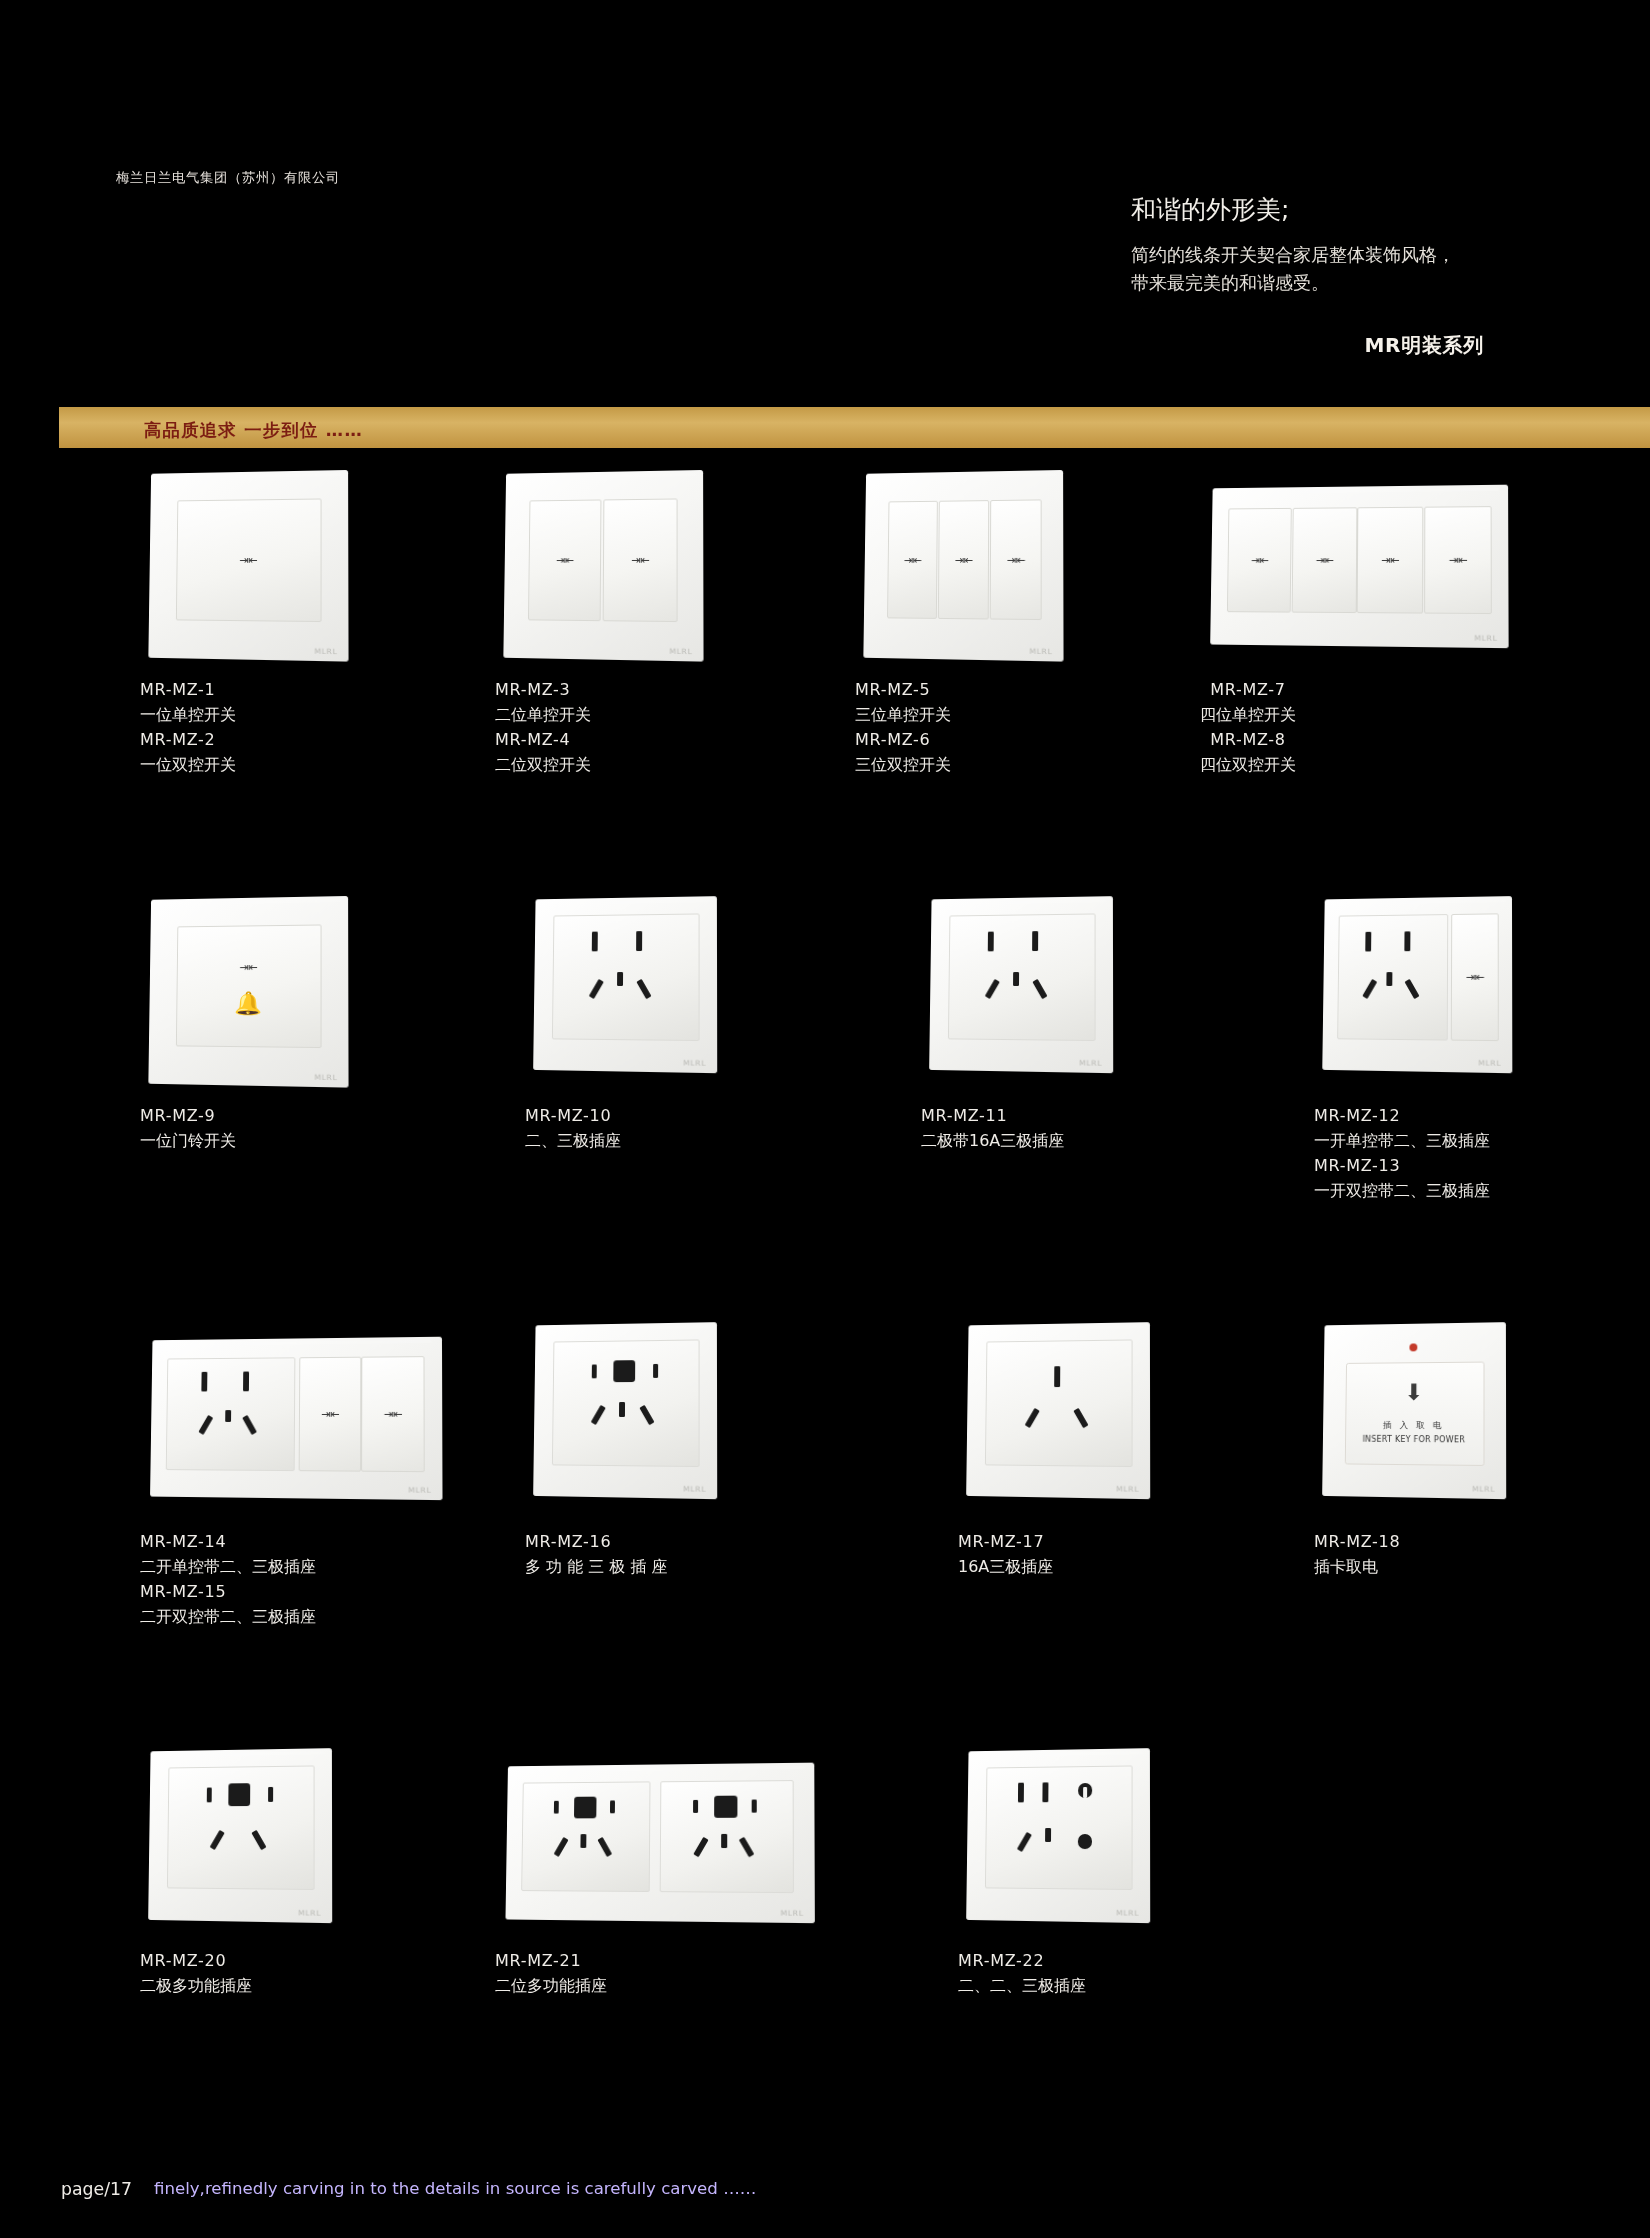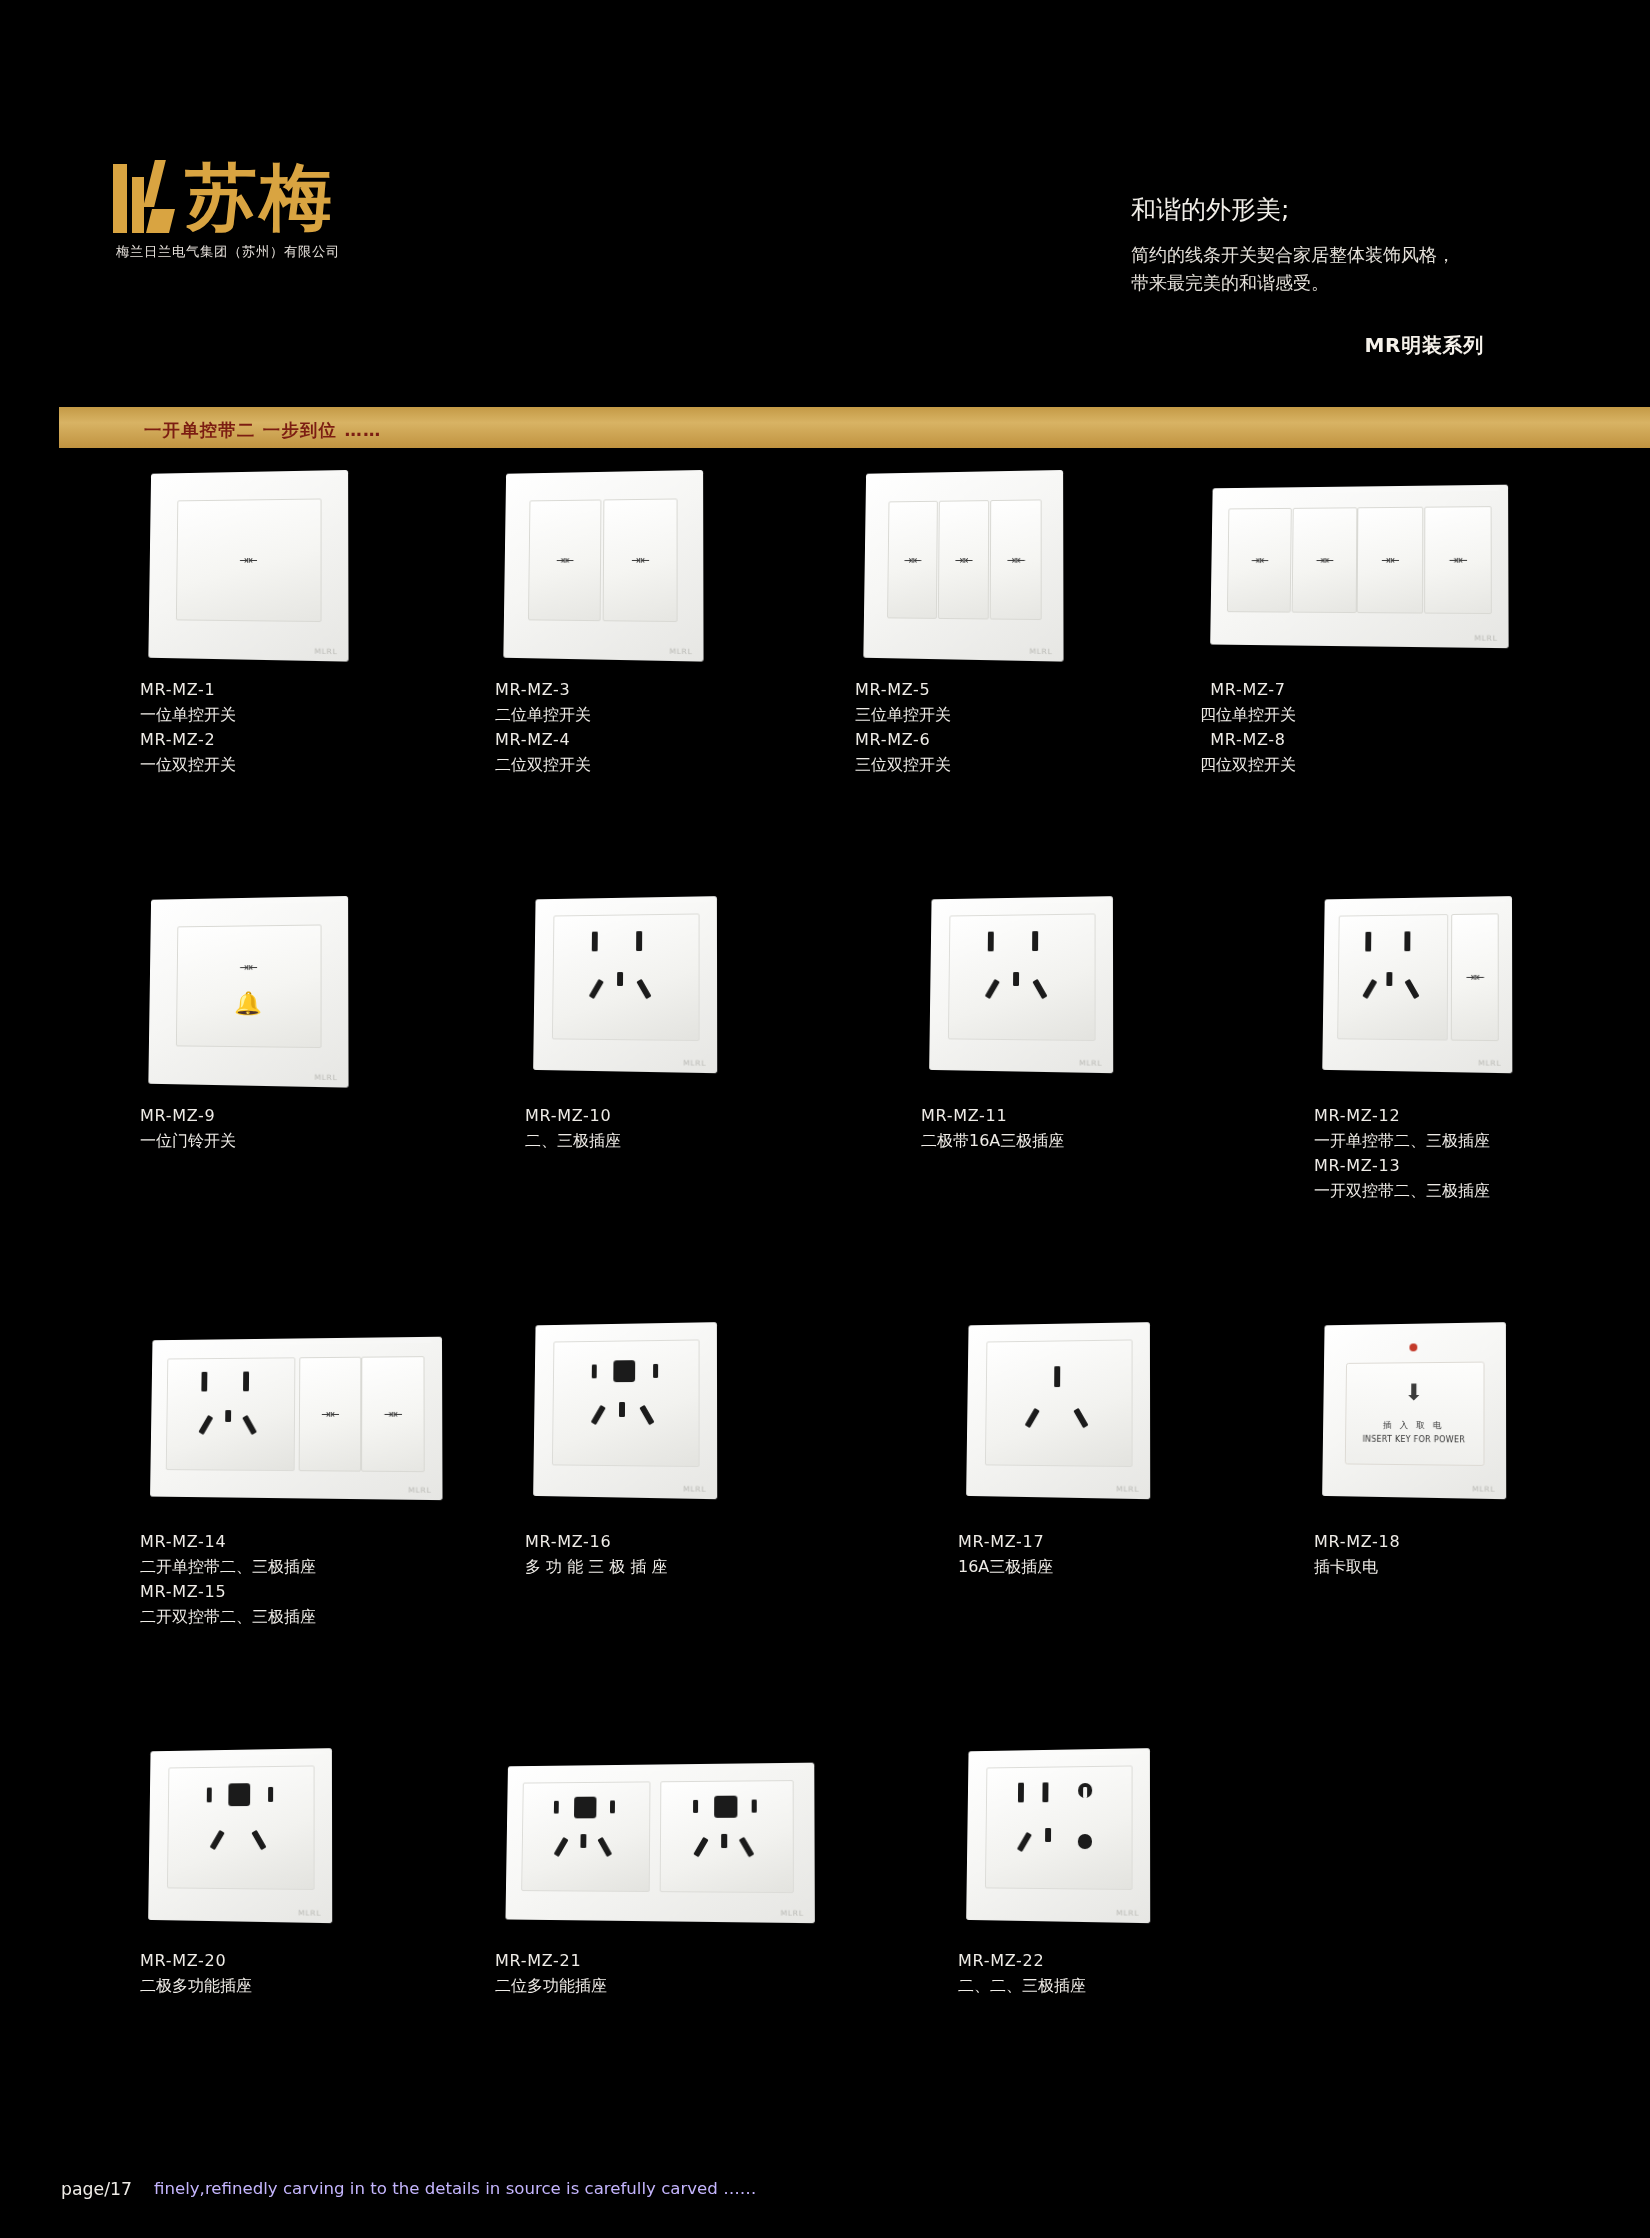--- a/index.html
+++ b/index.html
@@ -245,41 +245,32 @@
     font-size: 16.6px;
     color: #c4b5fd;
   }
 </style>
 </head>
 <body>
 
 <div id="header">
 
   <div id="logo-block">
-    <div id="logo-row">
-      <div class="logo-mark">
-        <span class="lm1"></span>
-          <span class="lm2"></span>
-          <span class="lm3"></span>
-          <span class="lm4"></span>
-      </div>
-      <div id="logo-cn">苏梅</div>
-    </div>
     <div id="logo-sub">梅兰日兰电气集团（苏州）有限公司</div>
   </div>
 
   <div id="header-right">
     <div id="hr-title">和谐的外形美;</div>
     <div class="hr-line">简约的线条开关契合家居整体装饰风格，</div>
     <div class="hr-line">带来最完美的和谐感受。</div>
     <div id="hr-series">MR明装系列</div>
   </div>
 
   <div id="gold-bar">
-    <div id="gold-bar-text">一开单控带二  一步到位 ……</div>
+    <div id="gold-bar-text">高品质追求  一步到位 ……</div>
   </div>
 </div>
 
 <div id="grid">
 
   <div class="row" style="height:426px;">
 
     <div class="cell" style="left:140px;">
       <div class="prod-img" style="width:213px;height:200px;">
         <div class="plate" style="position:absolute;left:6.7px;top:12px;width:200px;height:188px;

